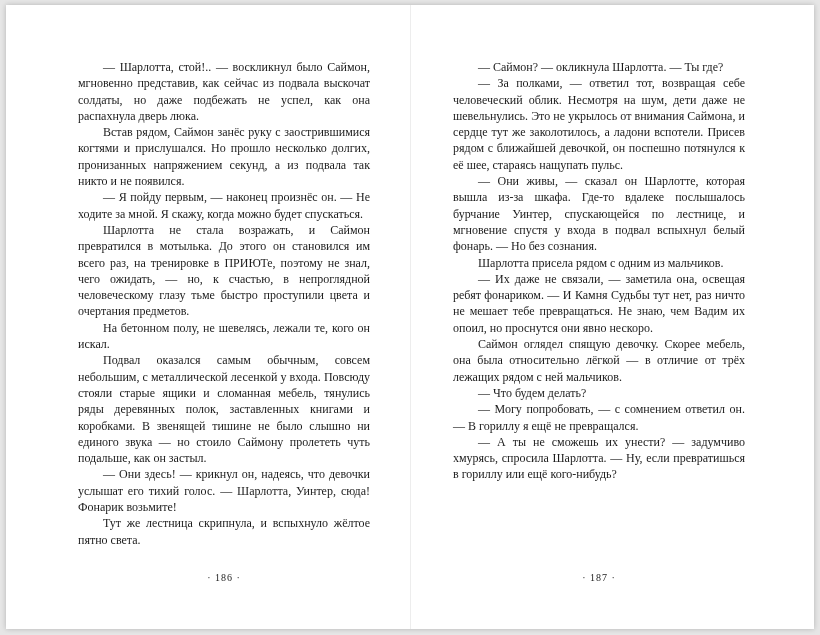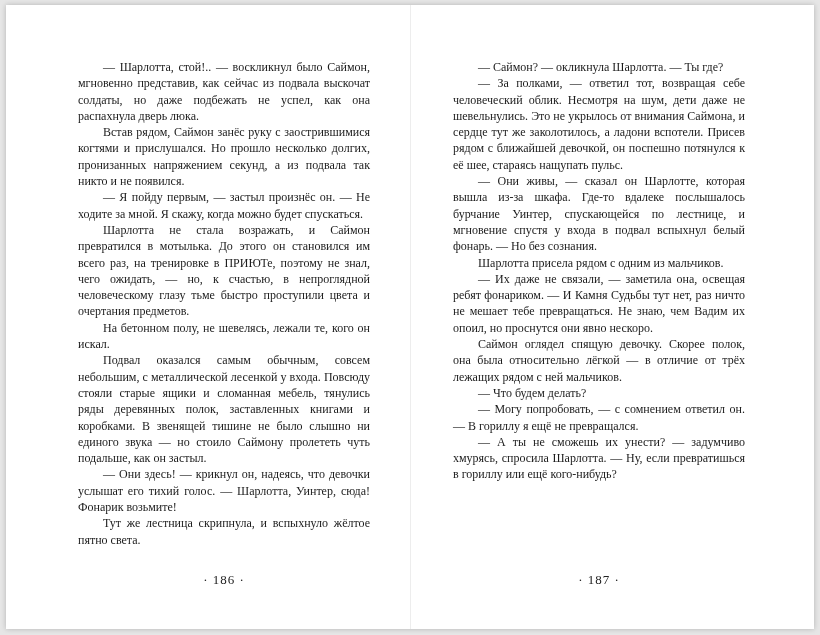--- a/index.html
+++ b/index.html
@@ -53,54 +53,54 @@
   .page.right .text { left: 43px; }
   .text p {
     margin: 0;
     text-indent: 25px;
   }
   .page-number {
     position: absolute;
     top: 563px;
     width: 292px;
     text-align: center;
-    font-size: 13px;
+    font-size: 10px;
     color: #222222;
     letter-spacing: 1px;
   }
   .page.left  .page-number { left: 72px; }
   .page.right .page-number { left: 43px; text-align: center; }
 </style>
 </head>
 <body>
 
 <div class="spread">
   <div class="gutter"></div>
 
   <div class="page left">
     <div class="text">
         <p>— Шарлотта, стой!.. — воскликнул было Саймон, мгновенно представив, как сейчас из подвала выскочат солдаты, но даже подбежать не успел, как она распахнула дверь люка.</p>
         <p>Встав рядом, Саймон занёс руку с заострившимися когтями и прислушался. Но прошло несколько долгих, пронизанных напряжением секунд, а из подвала так никто и не появился.</p>
-        <p>— Я пойду первым, — застыл произнёс он. — Не ходите за мной. Я скажу, когда можно будет спускаться.</p>
+        <p>— Я пойду первым, — наконец произнёс он. — Не ходите за мной. Я скажу, когда можно будет спускаться.</p>
         <p>Шарлотта не стала возражать, и Саймон превратился в мотылька. До этого он становился им всего раз, на тренировке в ПРИЮТе, поэтому не знал, чего ожидать, — но, к счастью, в непроглядной человеческому глазу тьме быстро проступили цвета и очертания предметов.</p>
         <p>На бетонном полу, не шевелясь, лежали те, кого он искал.</p>
         <p>Подвал оказался самым обычным, совсем небольшим, с металлической лесенкой у входа. Повсюду стояли старые ящики и сломанная мебель, тянулись ряды деревянных полок, заставленных книгами и коробками. В звенящей тишине не было слышно ни единого звука — но стоило Саймону пролететь чуть подальше, как он застыл.</p>
         <p>— Они здесь! — крикнул он, надеясь, что девочки услышат его тихий голос. — Шарлотта, Уинтер, сюда! Фонарик возьмите!</p>
         <p>Тут же лестница скрипнула, и вспыхнуло жёлтое пятно света.</p>
       </div>
     <div class="page-number">· 186 ·</div>
   </div>
 
   <div class="page right">
     <div class="text">
         <p>— Саймон? — окликнула Шарлотта. — Ты где?</p>
         <p>— За полками, — ответил тот, возвращая себе человеческий облик. Несмотря на шум, дети даже не шевельнулись. Это не укрылось от внимания Саймона, и сердце тут же заколотилось, а ладони вспотели. Присев рядом с ближайшей девочкой, он поспешно потянулся к её шее, стараясь нащупать пульс.</p>
         <p>— Они живы, — сказал он Шарлотте, которая вышла из-за шкафа. Где-то вдалеке послышалось бурчание Уинтер, спускающейся по лестнице, и мгновение спустя у входа в подвал вспыхнул белый фонарь. — Но без сознания.</p>
         <p>Шарлотта присела рядом с одним из мальчиков.</p>
         <p>— Их даже не связали, — заметила она, освещая ребят фонариком. — И Камня Судьбы тут нет, раз ничто не мешает тебе превращаться. Не знаю, чем Вадим их опоил, но проснутся они явно нескоро.</p>
-        <p>Саймон оглядел спящую девочку. Скорее полок, она была относительно лёгкой — в отличие от трёх лежащих рядом с ней мальчиков.</p>
+        <p>Саймон оглядел спящую девочку. Скорее мебель, она была относительно лёгкой — в отличие от трёх лежащих рядом с ней мальчиков.</p>
         <p>— Что будем делать?</p>
         <p>— Могу попробовать, — с сомнением ответил он. — В гориллу я ещё не превращался.</p>
         <p>— А ты не сможешь их унести? — задумчиво хмурясь, спросила Шарлотта. — Ну, если превратишься в гориллу или ещё кого-нибудь?</p>
       </div>
     <div class="page-number">· 187 ·</div>
   </div>
 </div>
 
 </body></html>

